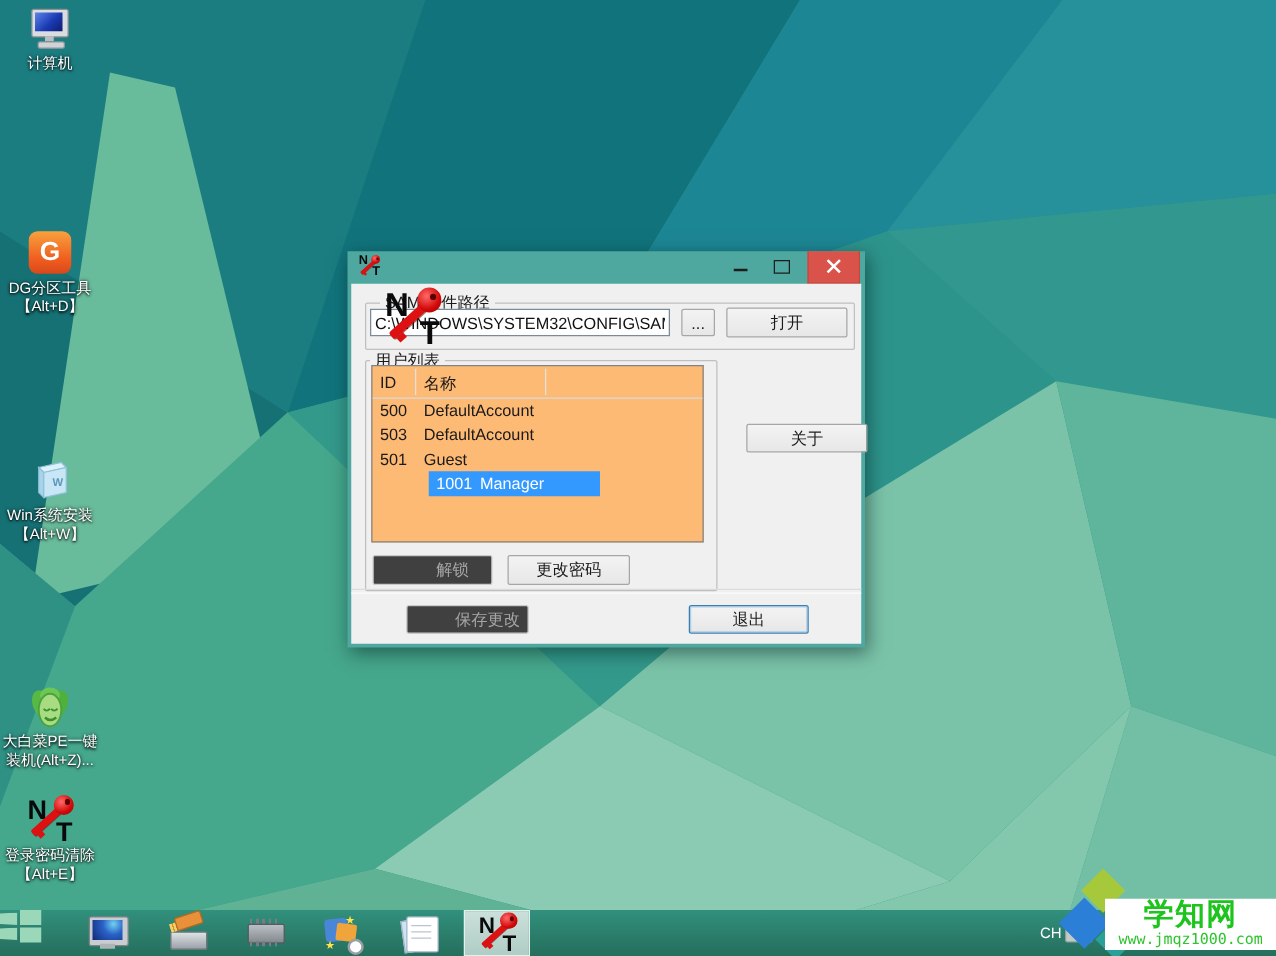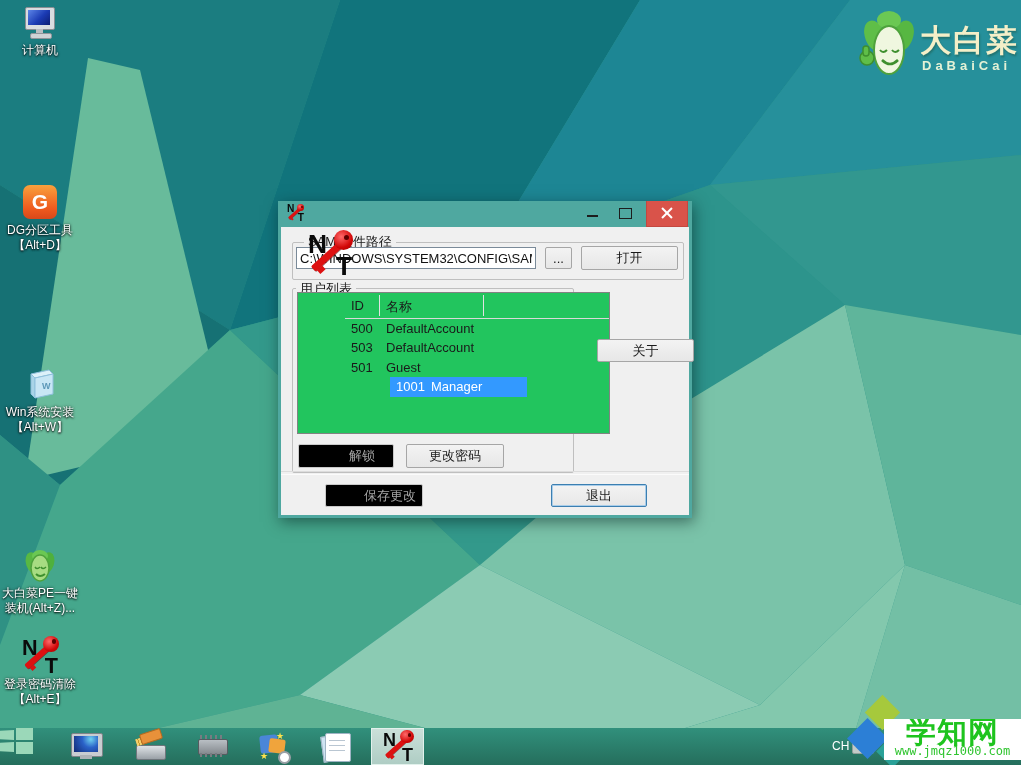--- a/index.html
+++ b/index.html
@@ -65,28 +65,28 @@
   #client{position:absolute;left:3px;top:26px;right:3px;bottom:3px;background:#F0F0F0;font-size:13px;color:#1a1a1a;}
   .groupbox{position:absolute;border:1px solid #BFBFBF;border-radius:2px;}
   .grouplabel{position:absolute;background:#F0F0F0;padding:0 4px;font-size:13px;color:#1a1a1a;white-space:nowrap;}
 
   #g-sam{left:11px;top:15px;width:390px;height:36px;}
   #lbl-sam{left:12px;top:-3px;}
   #sam-path{position:absolute;left:15px;top:20px;width:232px;height:18px;border:1px solid #7a8a99;background:#fff;
     font-family:"Liberation Sans",sans-serif;font-size:13px;padding:1px 3px;color:#111;}
   .btn{position:absolute;background:linear-gradient(180deg,#F3F3F3,#E7E7E7);border:1px solid #A6A6A6;border-radius:2px;
     font-size:13px;color:#1a1a1a;text-align:center;cursor:default;font-family:"Liberation Sans",sans-serif;padding:0;}
-  .btn.disabled{background:#000000;border-color:#C9C9C9;color:#A5A5A5;padding-left:32px;}
+  .btn.disabled{background:#404040;border-color:#C9C9C9;color:#A5A5A5;padding-left:32px;}
   .btn.focused{border:1px solid #3C7FB1;box-shadow:inset 0 0 0 1px #A9CDE9;}
   #btn-browse{left:264px;top:20px;width:27px;height:22px;}
   #btn-open{left:300px;top:19px;width:97px;height:24px;}
 
   #g-users{left:11px;top:61px;width:280px;height:183px;}
   #lbl-users{left:3px;top:-9px;}
-  #userlist{position:absolute;left:4px;top:3px;width:264px;height:140px;background:#22c55e;border:1px solid #828282;padding-left:47px;}
+  #userlist{position:absolute;left:4px;top:3px;width:264px;height:140px;background:#fdba74;border:1px solid #828282;}
   #lheader{position:relative;height:25px;border-bottom:1px solid #D9D9D9;}
   #lheader .hid{position:absolute;left:6px;top:5px;}
   #lheader .hname{position:absolute;left:41px;top:5px;}
   #lheader .sep1,#lheader .sep2{position:absolute;top:2px;bottom:2px;width:1px;background:#E2E2E2;}
   #lheader .sep1{left:34px;} #lheader .sep2{left:138px;}
   .lrow{position:relative;height:19.4px;line-height:19.4px;}
   .lrow .cid{position:absolute;left:6px;}
   .lrow .cname{position:absolute;left:41px;}
   .lrow.sel{color:#fff;background:linear-gradient(to right,#3399FF 0,#3399FF 137px,transparent 137px);margin-left:45px;}
   #btn-unlock{left:5px;top:155px;width:96px;height:24px;}
@@ -133,21 +133,21 @@
   #tray-kb{position:absolute;left:852px;top:10px;width:20px;height:14px;background:#c3cbc8;border-radius:2px;border:1px solid #93a09b;}
   #tray-kb::after{content:"";position:absolute;left:2px;top:2px;right:2px;height:6px;
     background:repeating-linear-gradient(90deg,#fff 0 2px,transparent 2px 4px);}
 
   
   #pinwheel .d{position:absolute;}
   #pinwheel .lime{left:870px;top:700px;width:25px;height:25px;background:#A6C93C;transform:rotate(45deg);}
   #pinwheel .blue{left:853px;top:724px;width:29px;height:29px;background:#2C7FD6;transform:rotate(45deg);}
   #pinwheel .teal{left:881px;top:740px;width:23px;height:23px;background:#2AA198;transform:rotate(45deg);}
   #watermark{position:absolute;left:884px;top:719px;width:137px;height:41px;background:#fff;text-align:center;overflow:hidden;}
-  #watermark .wm1{font-size:30px;line-height:25px;font-weight:800;color:#1EC41E;letter-spacing:1px;}
+  #watermark .wm1{font-size:24px;line-height:25px;font-weight:800;color:#1EC41E;letter-spacing:1px;}
   #watermark .wm2{font-family:"DejaVu Sans Mono","Liberation Mono",monospace;font-size:12px;line-height:14px;color:#2FC42F;}
 </style>
 </head>
 <body>
 
 <div id="screen">
 
   <svg id="bg" viewBox="0 0 1021 765" preserveAspectRatio="none">
     <rect width="1021" height="765" fill="#2E9489"></rect>
     <polygon points="0,0 340,0 230,330 0,185" fill="#1B7D80"></polygon>
@@ -162,37 +162,20 @@
     <polygon points="60,485 230,330 480,565 300,695 0,765 0,645" fill="#45A78C"></polygon>
     <polygon points="230,330 480,265 640,430 480,565" fill="#33998B"></polygon>
     <polygon points="480,565 640,430 845,305 905,565 760,705" fill="#7AC3A9"></polygon>
     <polygon points="845,305 1021,335 1021,605 905,565" fill="#5FB59B"></polygon>
     <polygon points="905,565 1021,605 1021,765 845,765" fill="#73BFA5"></polygon>
     <polygon points="480,565 760,705 565,765 300,695" fill="#8BCBB3"></polygon>
     <polygon points="300,695 565,765 0,765" fill="#5FB394"></polygon>
     <polygon points="760,705 905,565 845,765 565,765" fill="#83C8AD"></polygon>
   </svg>
 
-  <div id="brand">
-    <div class="i-mascot" style="position:absolute;left:0;top:2px;">
-      <svg width="60" height="78" viewBox="0 0 60 78">
-        <ellipse cx="17" cy="30" rx="10" ry="16" fill="#5FBE48" transform="rotate(-20 17 30)"></ellipse>
-        <ellipse cx="45" cy="30" rx="10" ry="16" fill="#57B742" transform="rotate(20 45 30)"></ellipse>
-        <ellipse cx="31" cy="14" rx="12" ry="9" fill="#6BC853"></ellipse>
-        <ellipse cx="31" cy="44" rx="15" ry="24" fill="#EFF7DF" stroke="#4EA23C" stroke-width="2"></ellipse>
-        <path d="M22 44 q3 4 7 0" stroke="#3E8F2E" stroke-width="2" fill="none"></path>
-        <path d="M34 44 q3 4 7 0" stroke="#3E8F2E" stroke-width="2" fill="none"></path>
-        <path d="M24 54 q8 8 16 0" stroke="#3E8F2E" stroke-width="2.5" fill="none"></path>
-        <circle cx="9" cy="52" r="7" fill="#5FBE48" stroke="#3E8F2E" stroke-width="1.5"></circle>
-        <rect x="5" y="40" width="6" height="10" rx="3" fill="#5FBE48" stroke="#3E8F2E" stroke-width="1.5"></rect>
-      </svg>
-    </div>
-    <div class="btext">大白菜</div>
-    <div class="blatin">DaBaiCai</div>
-  </div>
 
   <div class="dicon" style="top:4px;">
     <div class="dimg i-computer">
         <span class="mon"></span>
         <span class="scr"></span>
         <span class="stand"></span>
         <span class="base"></span>
       </div>
     <div class="dlabel">计算机</div>
   </div>

